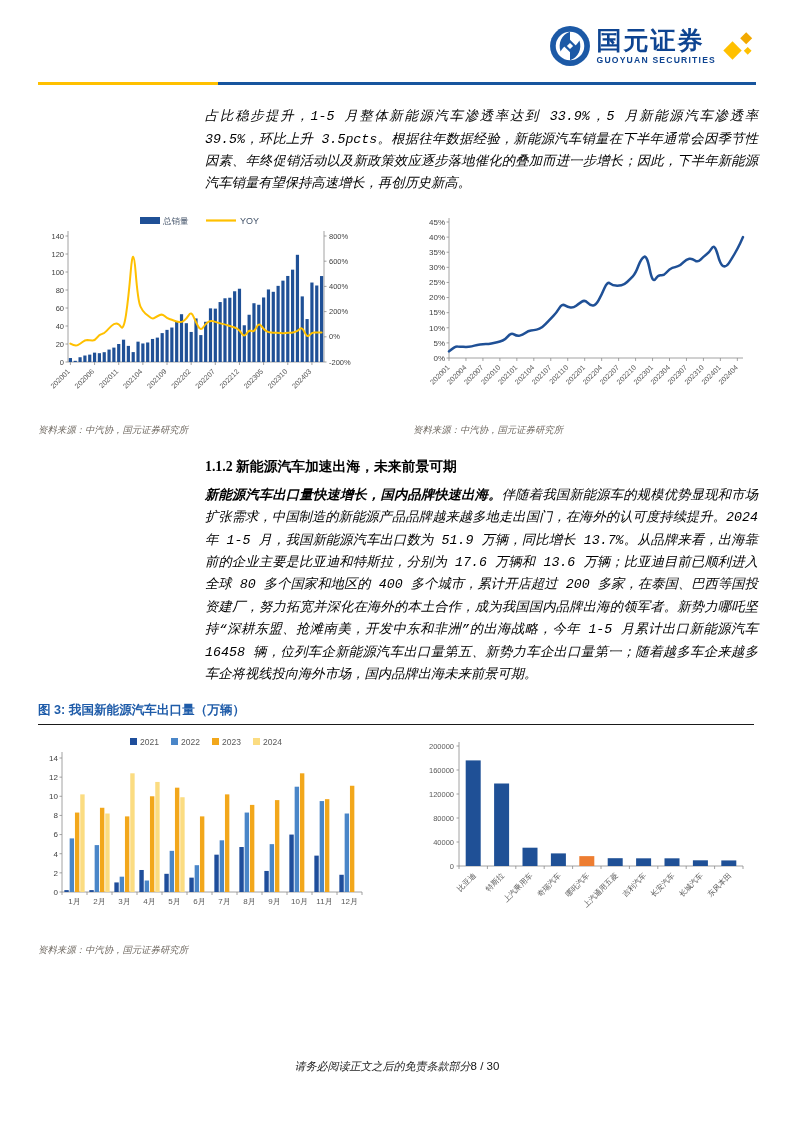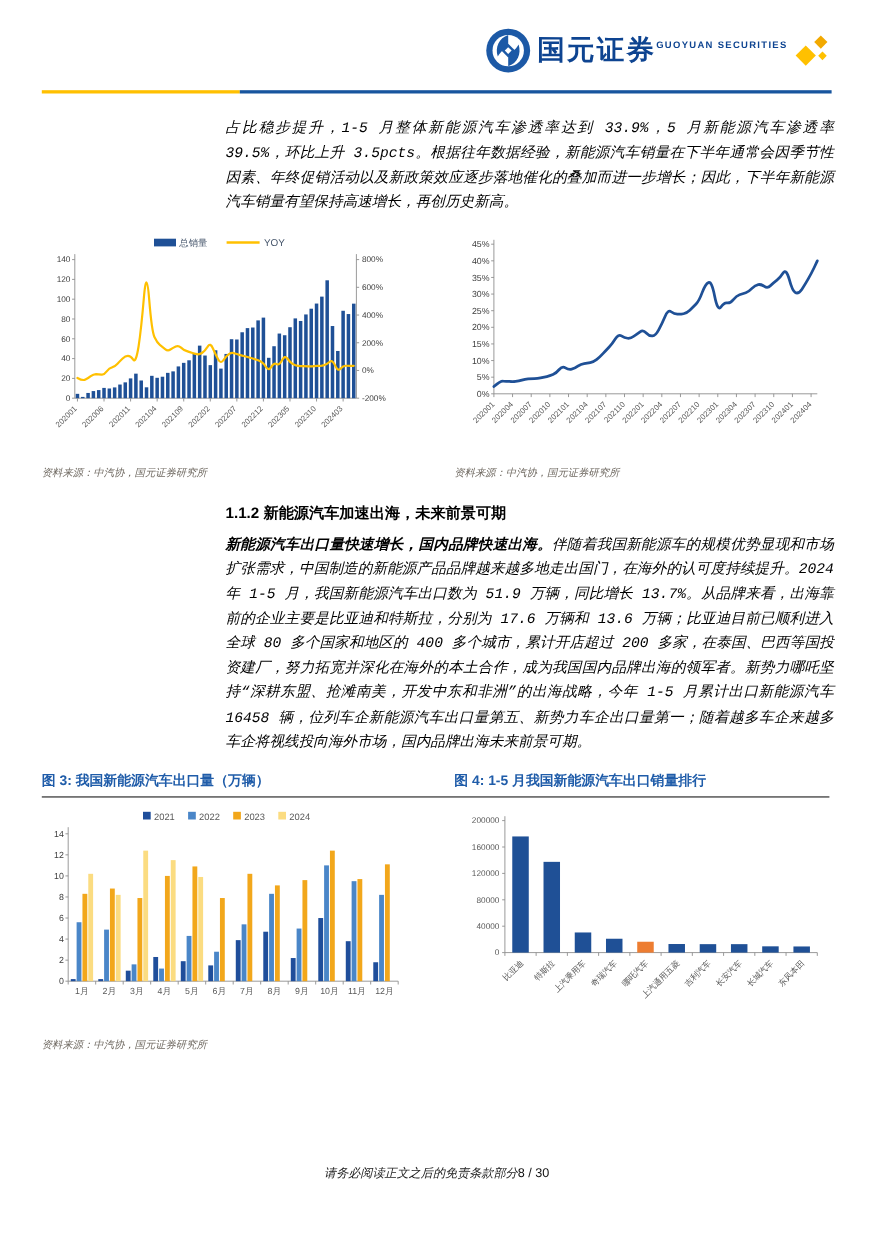--- a/index.html
+++ b/index.html
@@ -1,34 +1,34 @@
 <!DOCTYPE html>
 <html><head>
 <meta charset="utf-8">
 <style>
   html,body{margin:0;padding:0;background:#e8e8e8;}
   .page{width:794px;height:1123px;margin:0 auto;background:#fff;position:relative;
         font-family:"Liberation Sans",sans-serif;color:#000;overflow:hidden;}
   
   .hdr{padding:22px 38px 0 38px;}
   .logo-row{display:flex;justify-content:flex-end;align-items:center;height:48px;gap:6px;}
-  .logo-text{display:flex;align-items:flex-start;line-height:1;}
+  .logo-text{display:flex;flex-direction:column;align-items:flex-start;line-height:1;}
   .brand-cn{font-size:25px;font-weight:bold;color:#0e4491;letter-spacing:2px;}
   .brand-en{font-size:8.6px;font-weight:bold;color:#0e4491;letter-spacing:1.2px;margin-top:3px;}
   .header-rule{margin-top:12px;height:3.2px;display:flex;}
   .rule-yellow{width:180px;background:#FFC000;}
   .rule-blue{flex:1;background:#17559E;}
   
   .intro,.body-para{margin:0 36px 0 205px;font-size:13.3px;line-height:22.4px;
         font-family:Liberation Mono, monospace;font-style:italic;text-align:justify;}
   .intro{margin-top:21px;}
   .body-para{margin-top:9px;}
   .body-para b{font-style:italic;}
   .section-heading{margin:21px 36px 0 205px;font-size:13.8px;font-weight:bold;
-        font-family:Liberation Sans, sans-serif;}
+        font-family:Liberation Serif, serif;}
   
   .fig-block{margin:16px 40px 0 38px;}
   .fig-titles{display:flex;border-bottom:1.6px solid #1a1a1a;padding-bottom:5px;}
   .fig-title{width:375px;color:#1F5CA9;font-weight:bold;font-size:12.6px;}
   .fig-title.r{width:auto;flex:1;}
   .fig-charts{display:flex;margin-top:7px;}
   .fig-charts svg{display:block;}
   #chart1,#chart3{width:332px;height:195px;margin-right:43px;}
   #chart2,#chart4{width:339px;height:195px;}
   .fig-sources{display:flex;margin-top:17px;font-size:9.4px;color:#706a62;
@@ -257,21 +257,20 @@
     </div>
   </div>
 
   <h2 class="section-heading">1.1.2 新能源汽车加速出海，未来前景可期</h2>
 
   <p class="body-para"><b>新能源汽车出口量快速增长，国内品牌快速出海。</b><span>伴随着我国新能源车的规模优势显现和市场扩张需求，中国制造的新能源产品品牌越来越多地走出国门，在海外的认可度持续提升。2024 年 1-5 月，我国新能源汽车出口数为 51.9 万辆，同比增长 13.7%。从品牌来看，出海靠前的企业主要是比亚迪和特斯拉，分别为 17.6 万辆和 13.6 万辆；比亚迪目前已顺利进入全球 80 多个国家和地区的 400 多个城市，累计开店超过 200 多家，在泰国、巴西等国投资建厂，努力拓宽并深化在海外的本土合作，成为我国国内品牌出海的领军者。新势力哪吒坚持“深耕东盟、抢滩南美，开发中东和非洲”的出海战略，今年 1-5 月累计出口新能源汽车 16458 辆，位列车企新能源汽车出口量第五、新势力车企出口量第一；随着越多车企来越多车企将视线投向海外市场，国内品牌出海未来前景可期。</span></p>
 
   <div class="fig-block">
     <div class="fig-titles">
       <div class="fig-title">图 3: 我国新能源汽车出口量（万辆）</div>
-      <div class="fig-title r">图 4: 1-5 月我国新能源汽车出口销量排行</div>
     </div>
     <div class="fig-charts">
       <svg id="chart3" viewBox="0 0 332 195">
           <line x1="24" y1="20" x2="24" y2="160" stroke="#8c8c8c" stroke-width="0.8"></line>
           <line x1="24" y1="160" x2="324" y2="160" stroke="#8c8c8c" stroke-width="0.8"></line>
           <text x="20" y="162.8" font-size="8" fill="#404040" text-anchor="end" font-family="Liberation Sans, sans-serif">0</text>
           <line x1="21.5" y1="160" x2="24" y2="160" stroke="#8c8c8c" stroke-width="0.8"></line>
           <text x="20" y="143.65714285714287" font-size="8" fill="#404040" text-anchor="end" font-family="Liberation Sans, sans-serif">2</text>
           <line x1="21.5" y1="140.85714285714286" x2="24" y2="140.85714285714286" stroke="#8c8c8c" stroke-width="0.8"></line>
           <text x="20" y="124.51428571428572" font-size="8" fill="#404040" text-anchor="end" font-family="Liberation Sans, sans-serif">4</text>

